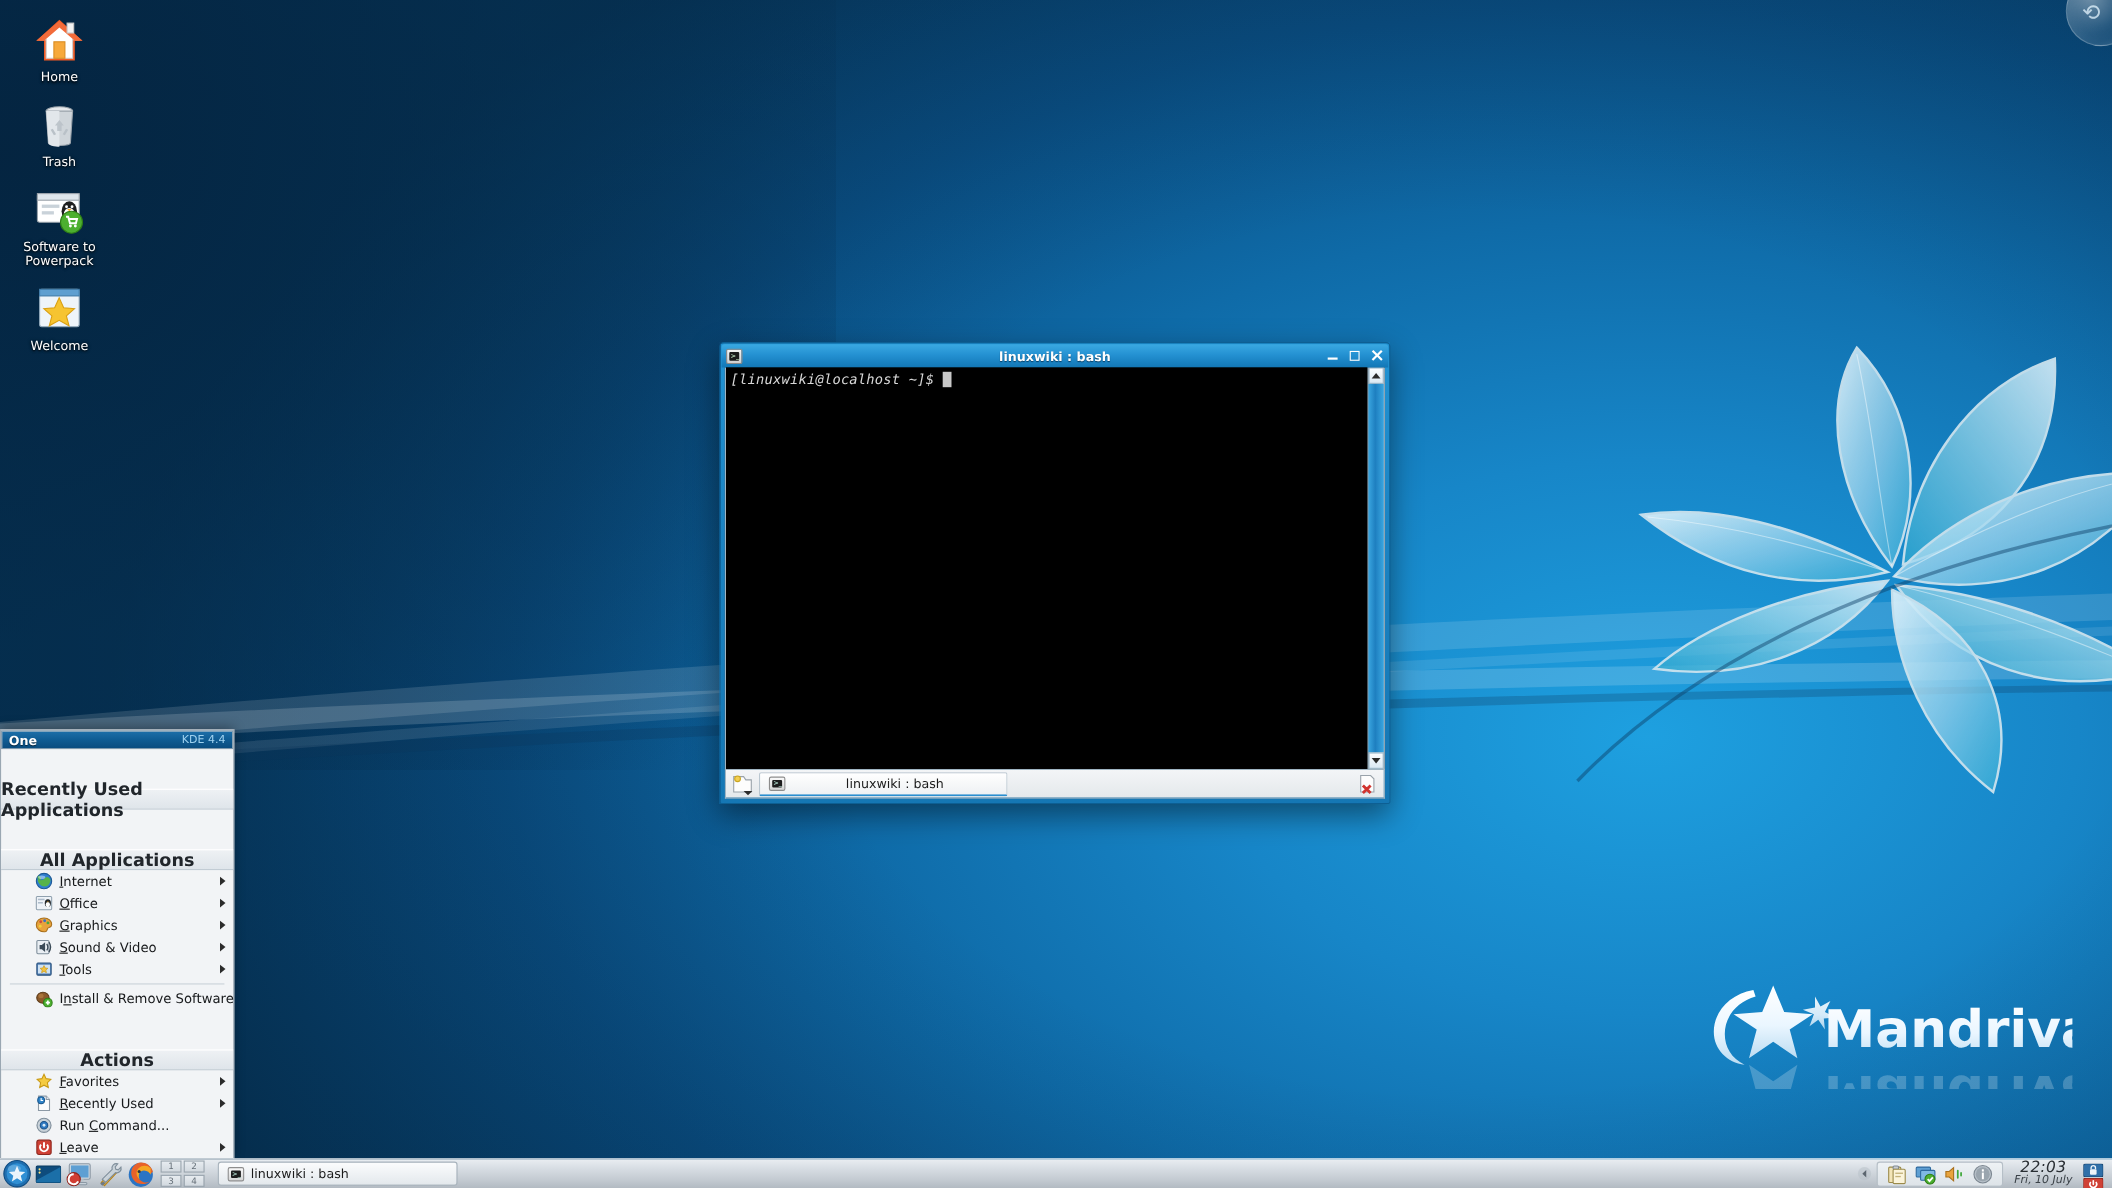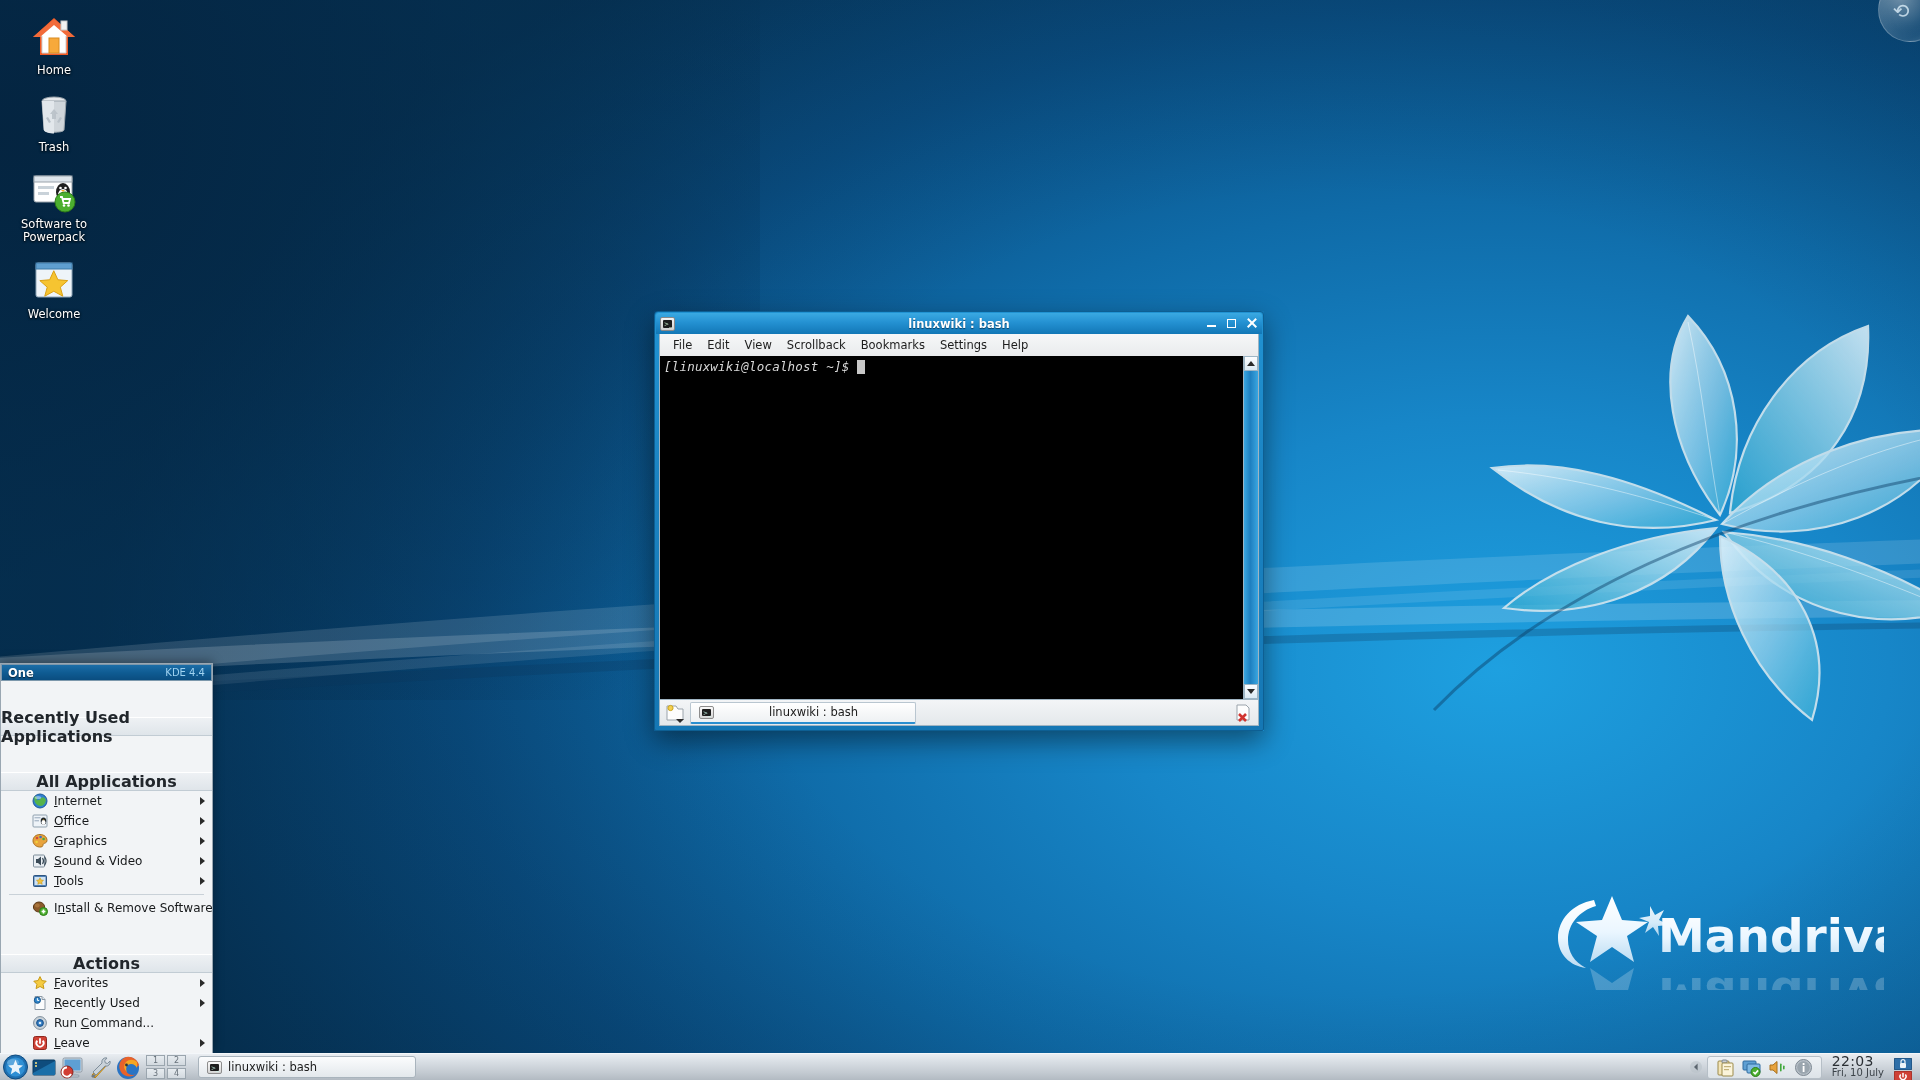--- a/index.html
+++ b/index.html
@@ -191,21 +191,21 @@
     background: linear-gradient(180deg,#fbfcfd,#e3e8ec); border: 1px solid #a9b4bd; border-radius: 3px;
     font-size: 11.5px; color: #1b1b1b; cursor: pointer; flex: 0 0 auto;
   }
   .tray { margin-left: auto; display: flex; align-items: center; gap: 4px; padding-right: 4px; }
   .tray-expander { width: 14px; height: 22px; display:flex; align-items:center; justify-content:center; cursor:pointer; }
   .tray-box {
     display: flex; align-items: center; gap: 7px; height: 23px; padding: 0 8px;
     background: linear-gradient(180deg,#eef2f5,#dde3e8); border: 1px solid #b6bfc7; border-radius: 3px;
   }
   .tray-ico { width: 19px; height: 19px; position: relative; cursor: pointer; }
-  .clock { line-height: 11px; padding: 0 6px; cursor: pointer; }
+  .clock { text-align: center; line-height: 11px; padding: 0 6px; cursor: pointer; font-style: italic; }
   .clock .tm { font-size: 14px; color: #2a2f34; letter-spacing: .3px; }
   .clock .dt { font-size: 10px; color: #3b4248; }
   .rt-btns { display: flex; flex-direction: column; gap: 1px; padding-right: 2px; }
   .rt-btn { width: 18px; height: 12px; border-radius: 2px; position: relative; cursor: pointer; }
 </style>
 </head>
 <body>
 
 <div id="wallpaper">
   <div class="vign"></div>
@@ -357,29 +357,20 @@
         <div class="t-btn btn-max">
             <i></i>
           </div>
         <div class="t-btn btn-close">
             <i class="a"></i>
             <i class="b"></i>
           </div>
       </div>
     </div>
 
-    <div class="menubar">
-      <div class="mi">File</div>
-      <div class="mi">Edit</div>
-      <div class="mi">View</div>
-      <div class="mi">Scrollback</div>
-      <div class="mi">Bookmarks</div>
-      <div class="mi">Settings</div>
-      <div class="mi">Help</div>
-    </div>
 
     <div class="term-body">
       <div class="term-screen">
         <div class="term-line"><span>[linuxwiki@localhost ~]$ </span><span class="term-cursor"></span></div>
       </div>
       <div class="scrollbar">
         <div class="sb-btn sb-up">
             <div class="sb-arrow"></div>
           </div>
         <div class="sb-track"></div>

